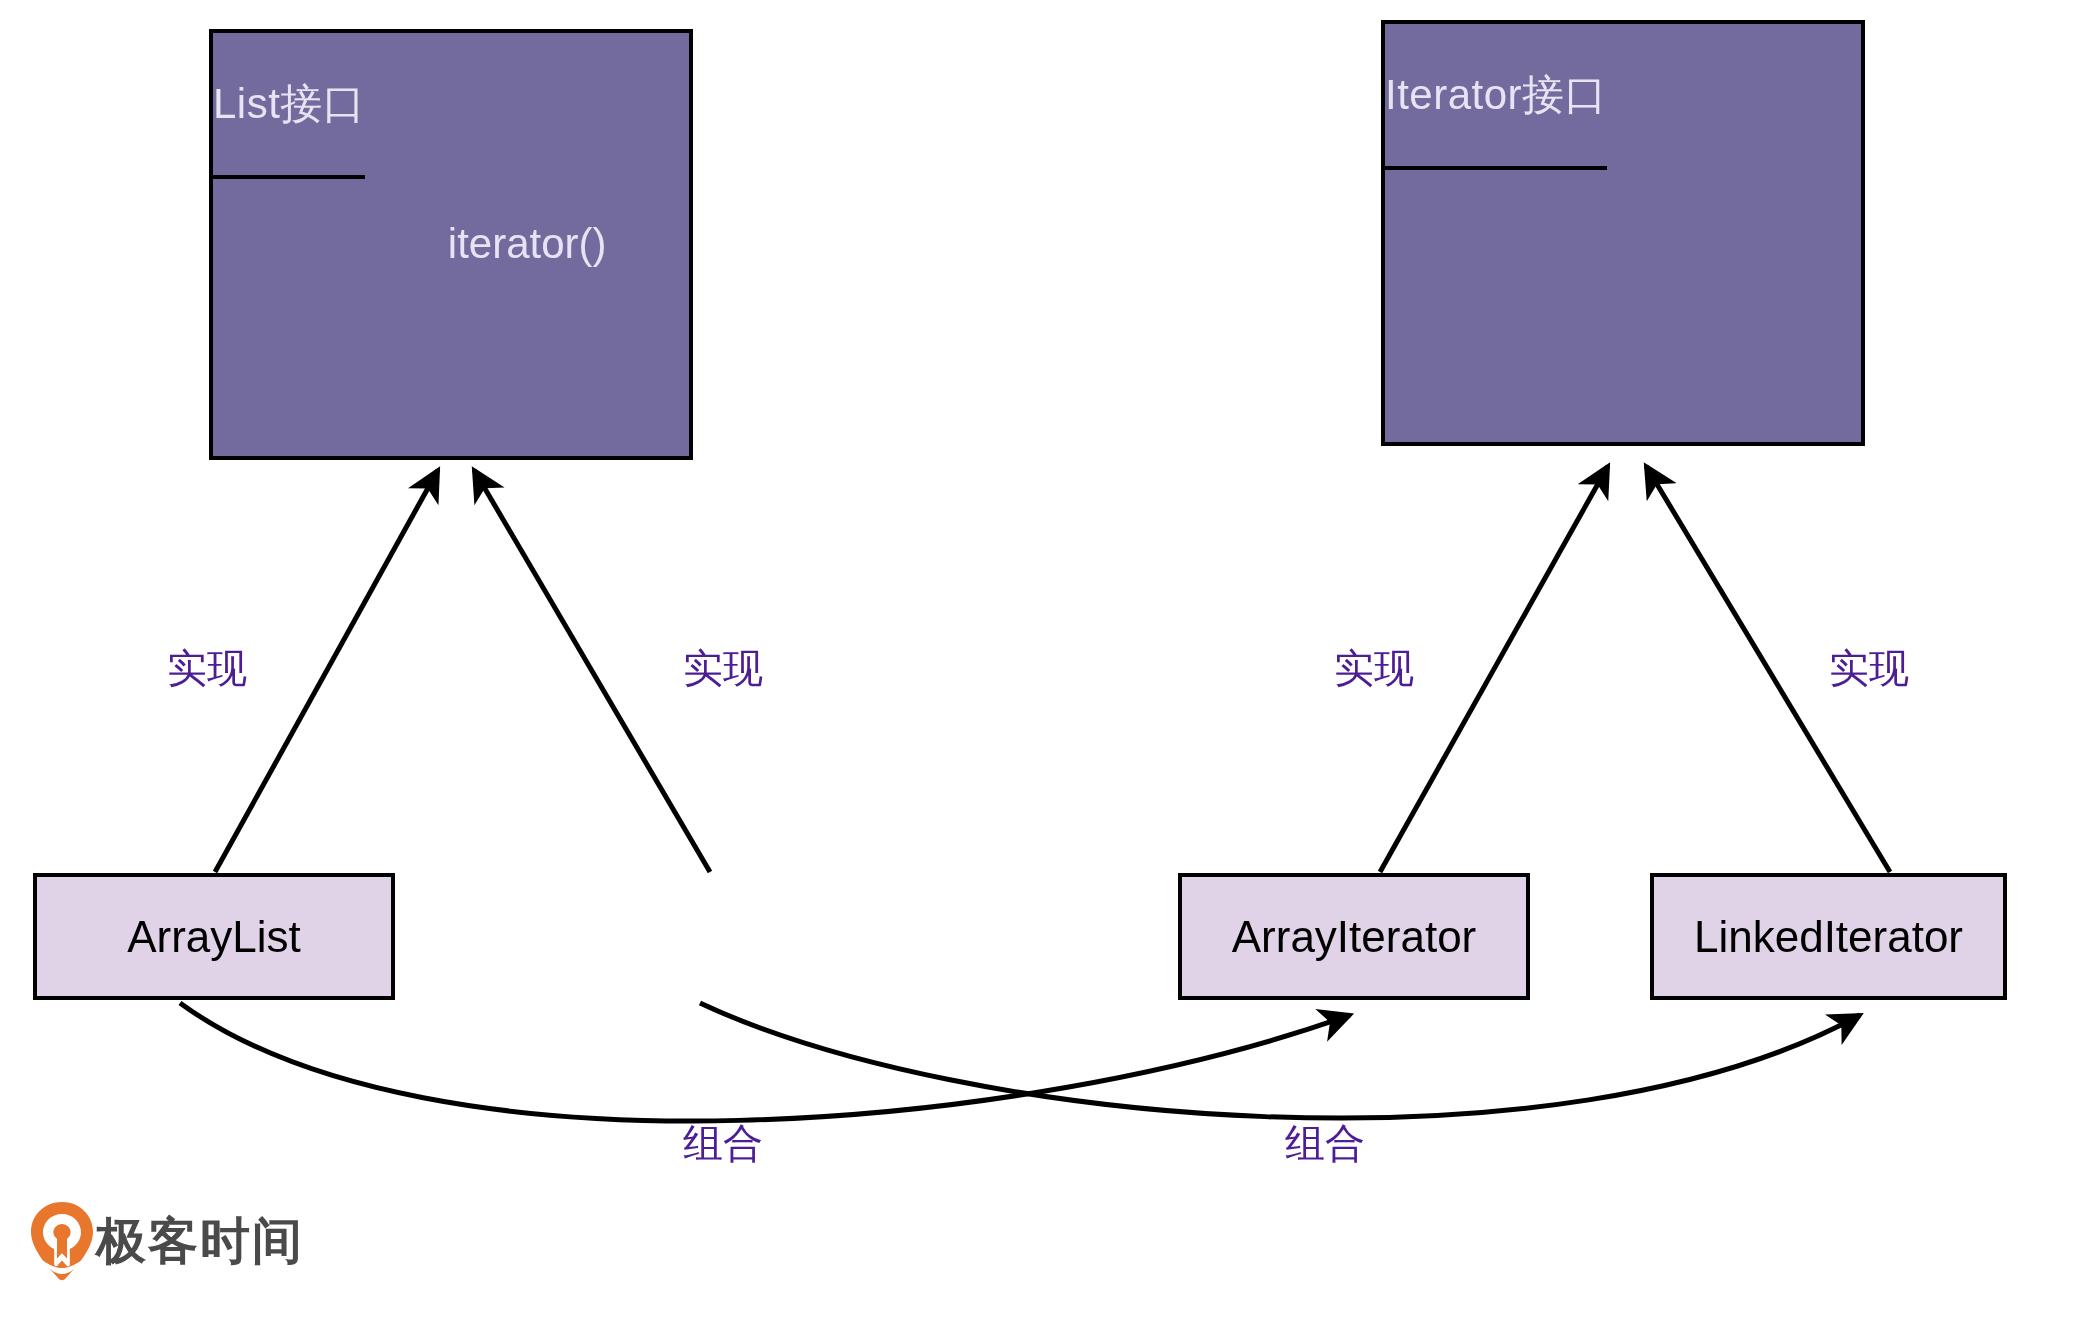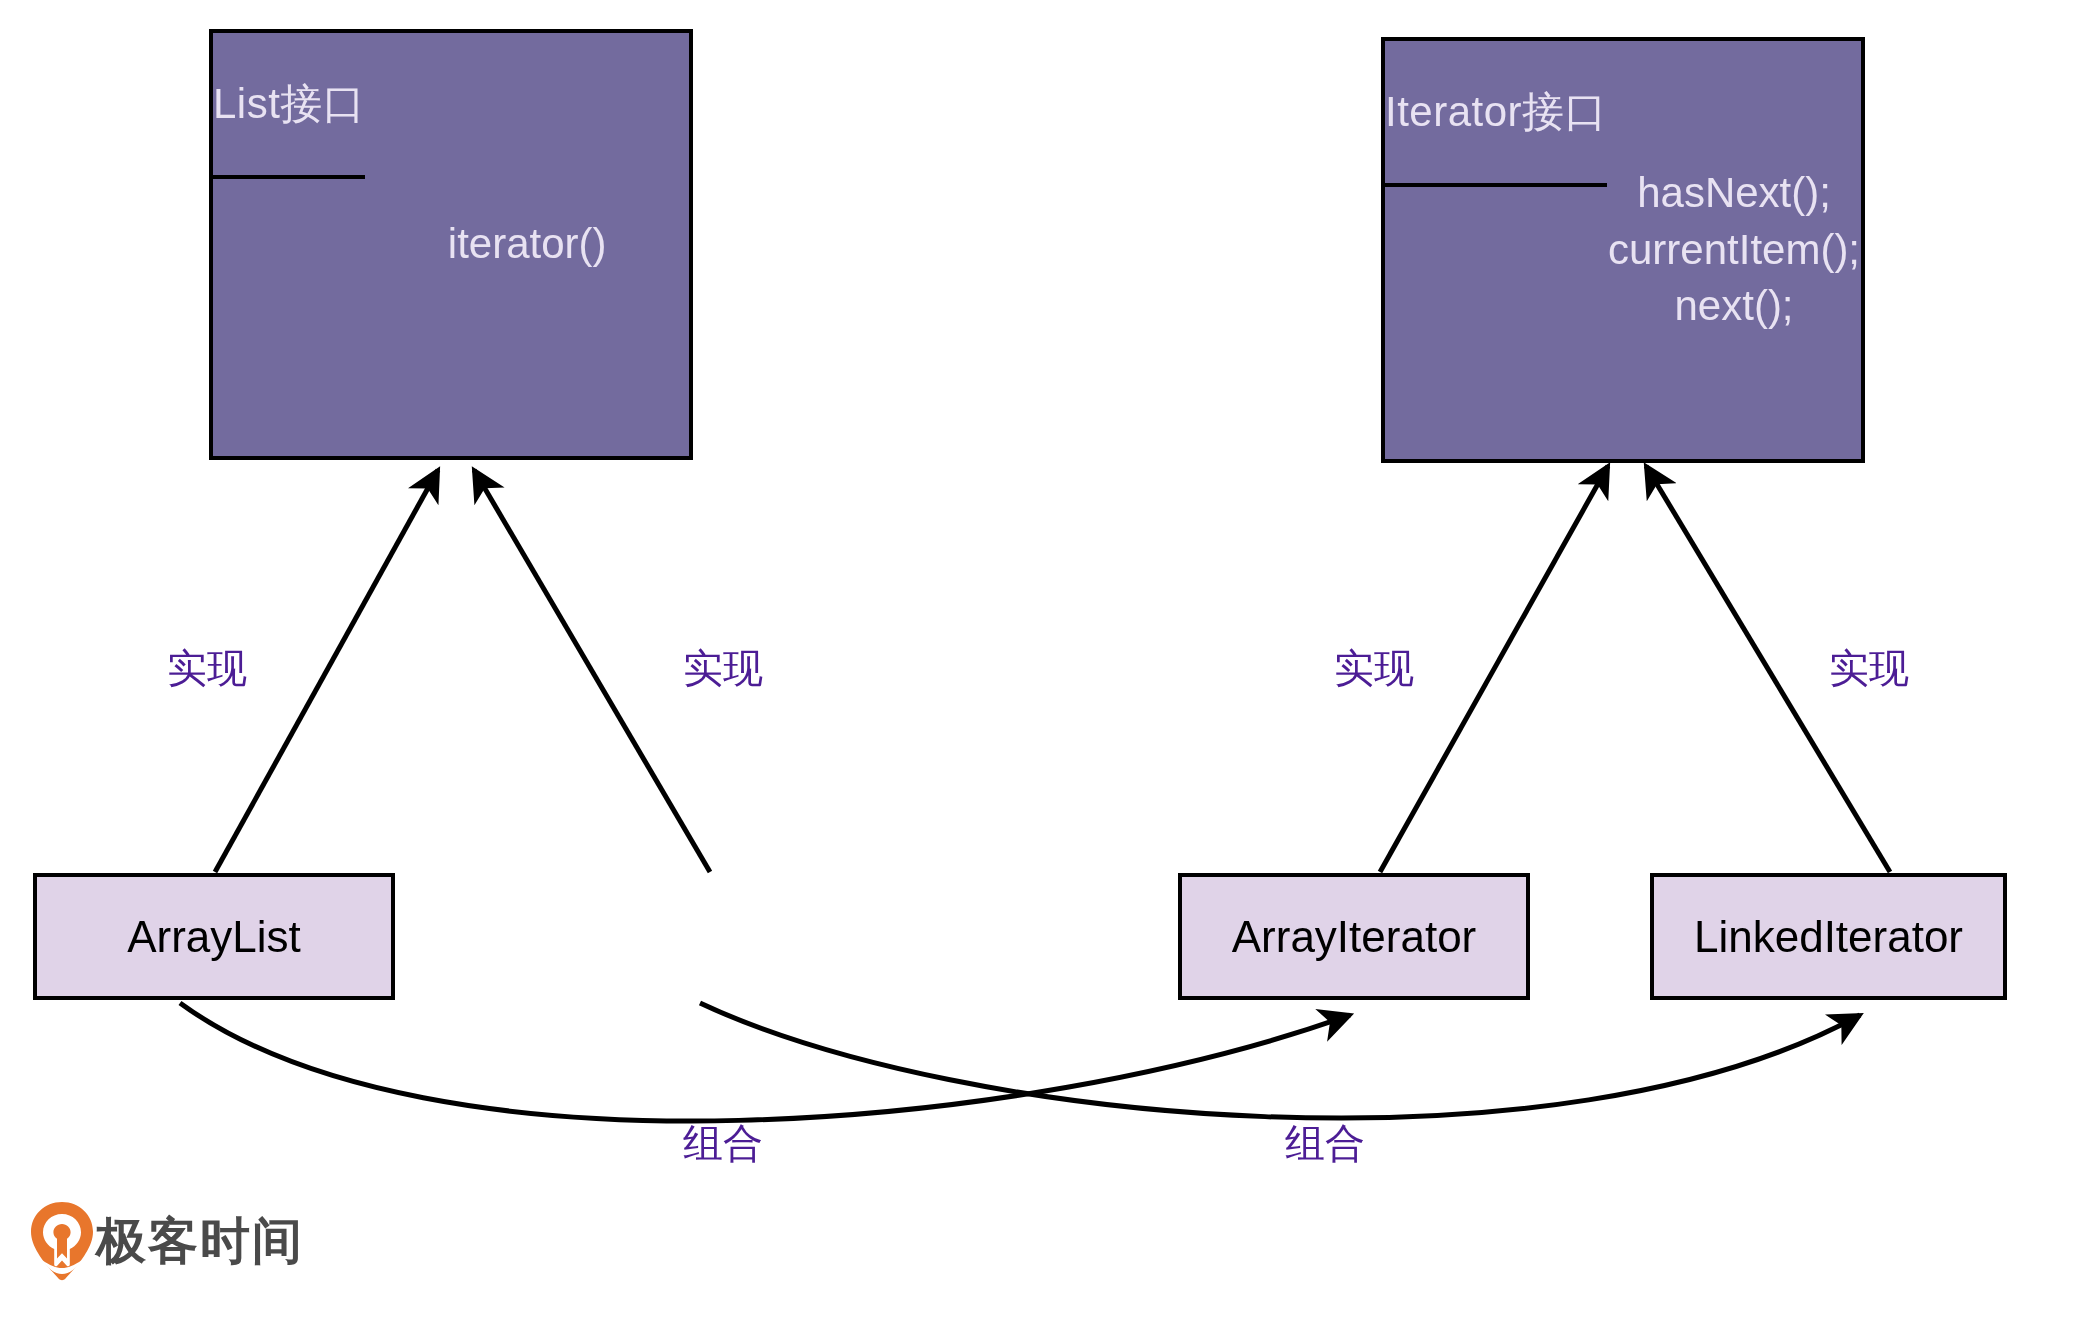--- a/index.html
+++ b/index.html
@@ -131,27 +131,22 @@
     <path d="M 700 1003 C 960 1125 1560 1180 1860 1015" fill="none" stroke="#000000" stroke-width="5" marker-end="url(#tri2)"></path>
   </svg>
 
   <div class="iface" style="left:209px; top:29px; width:484px; height:431px;">
     <div class="iface-title" style="height:146px;">List接口</div>
     <div class="iface-body">
       <span class="m">iterator()</span>
     </div>
   </div>
 
-  <div class="iface" style="left:1381px; top:37px; width:484px; height:426px;">
+  <div class="iface" style="left:1381px; top:20px; width:484px; height:426px;">
     <div class="iface-title" style="height:146px;">Iterator接口</div>
-    <div class="iface-body">
-      <span class="m">hasNext();</span>
-      <span class="m">currentItem();</span>
-      <span class="m">next();</span>
-    </div>
   </div>
 
   <div class="klass" style="left:33px; top:873px; width:362px; height:127px;text-align:center;">
     <span>ArrayList</span>
   </div>
 
 
   <div class="klass" style="left:1178px; top:873px; width:352px; height:127px;">
     <span>ArrayIterator</span>
   </div>

